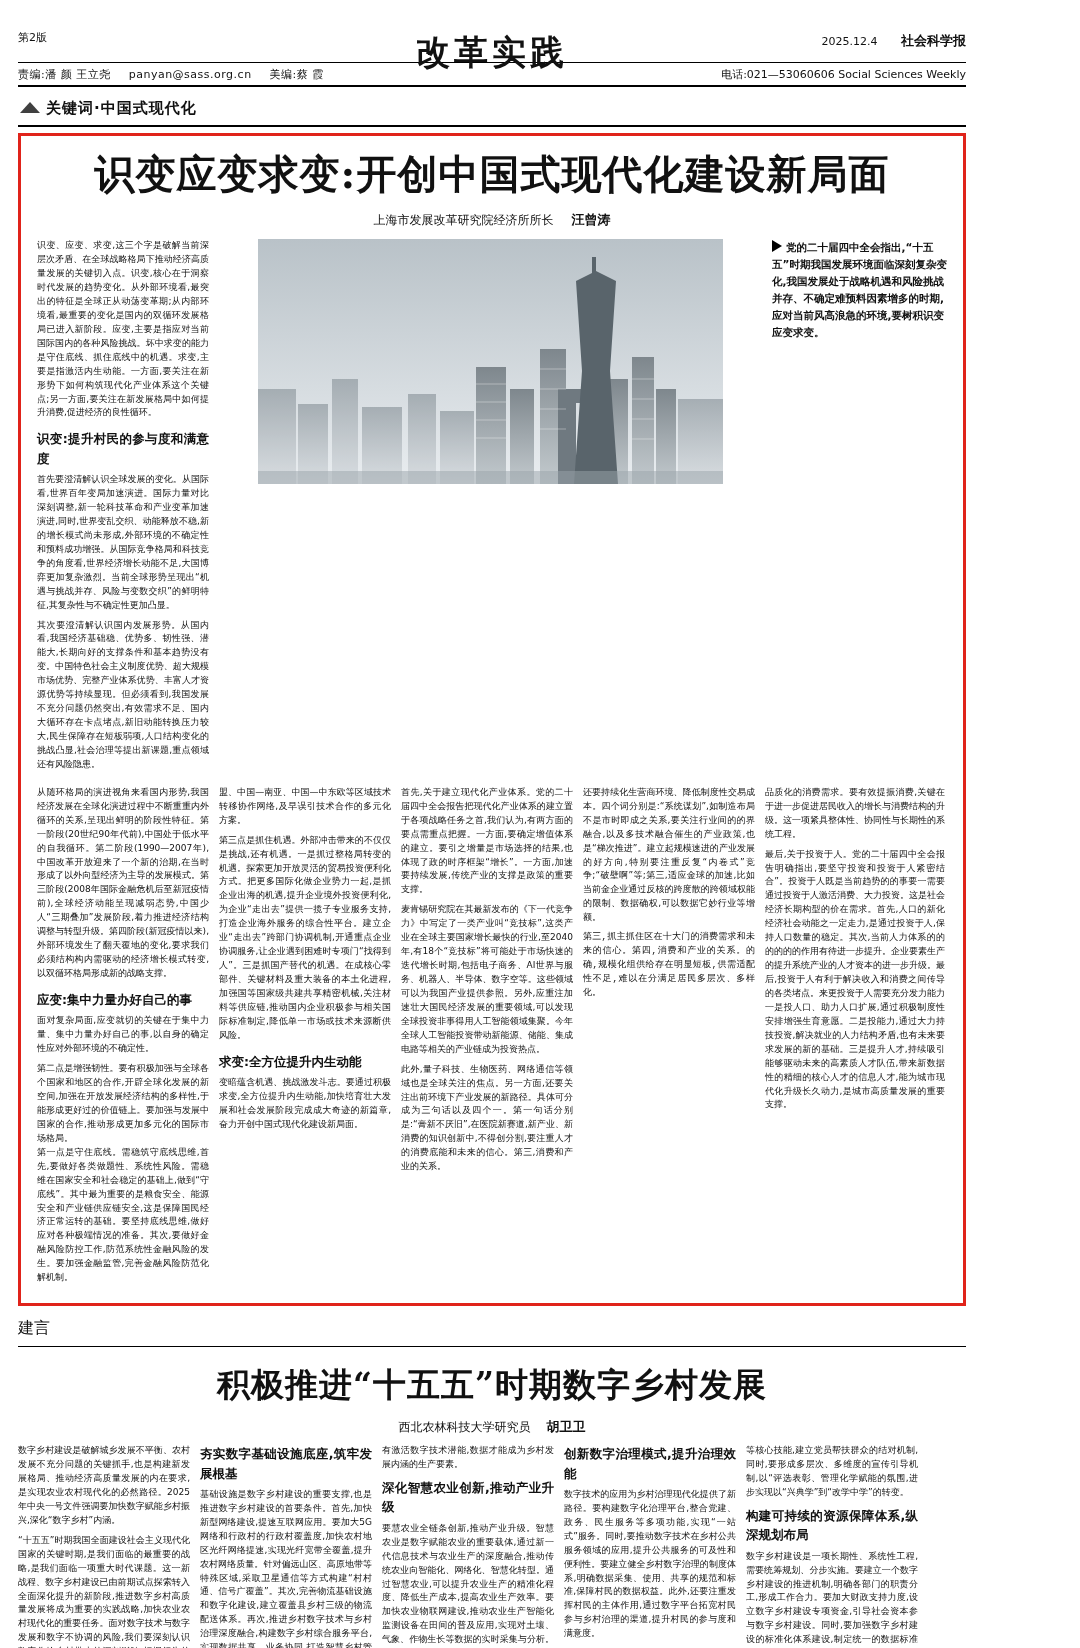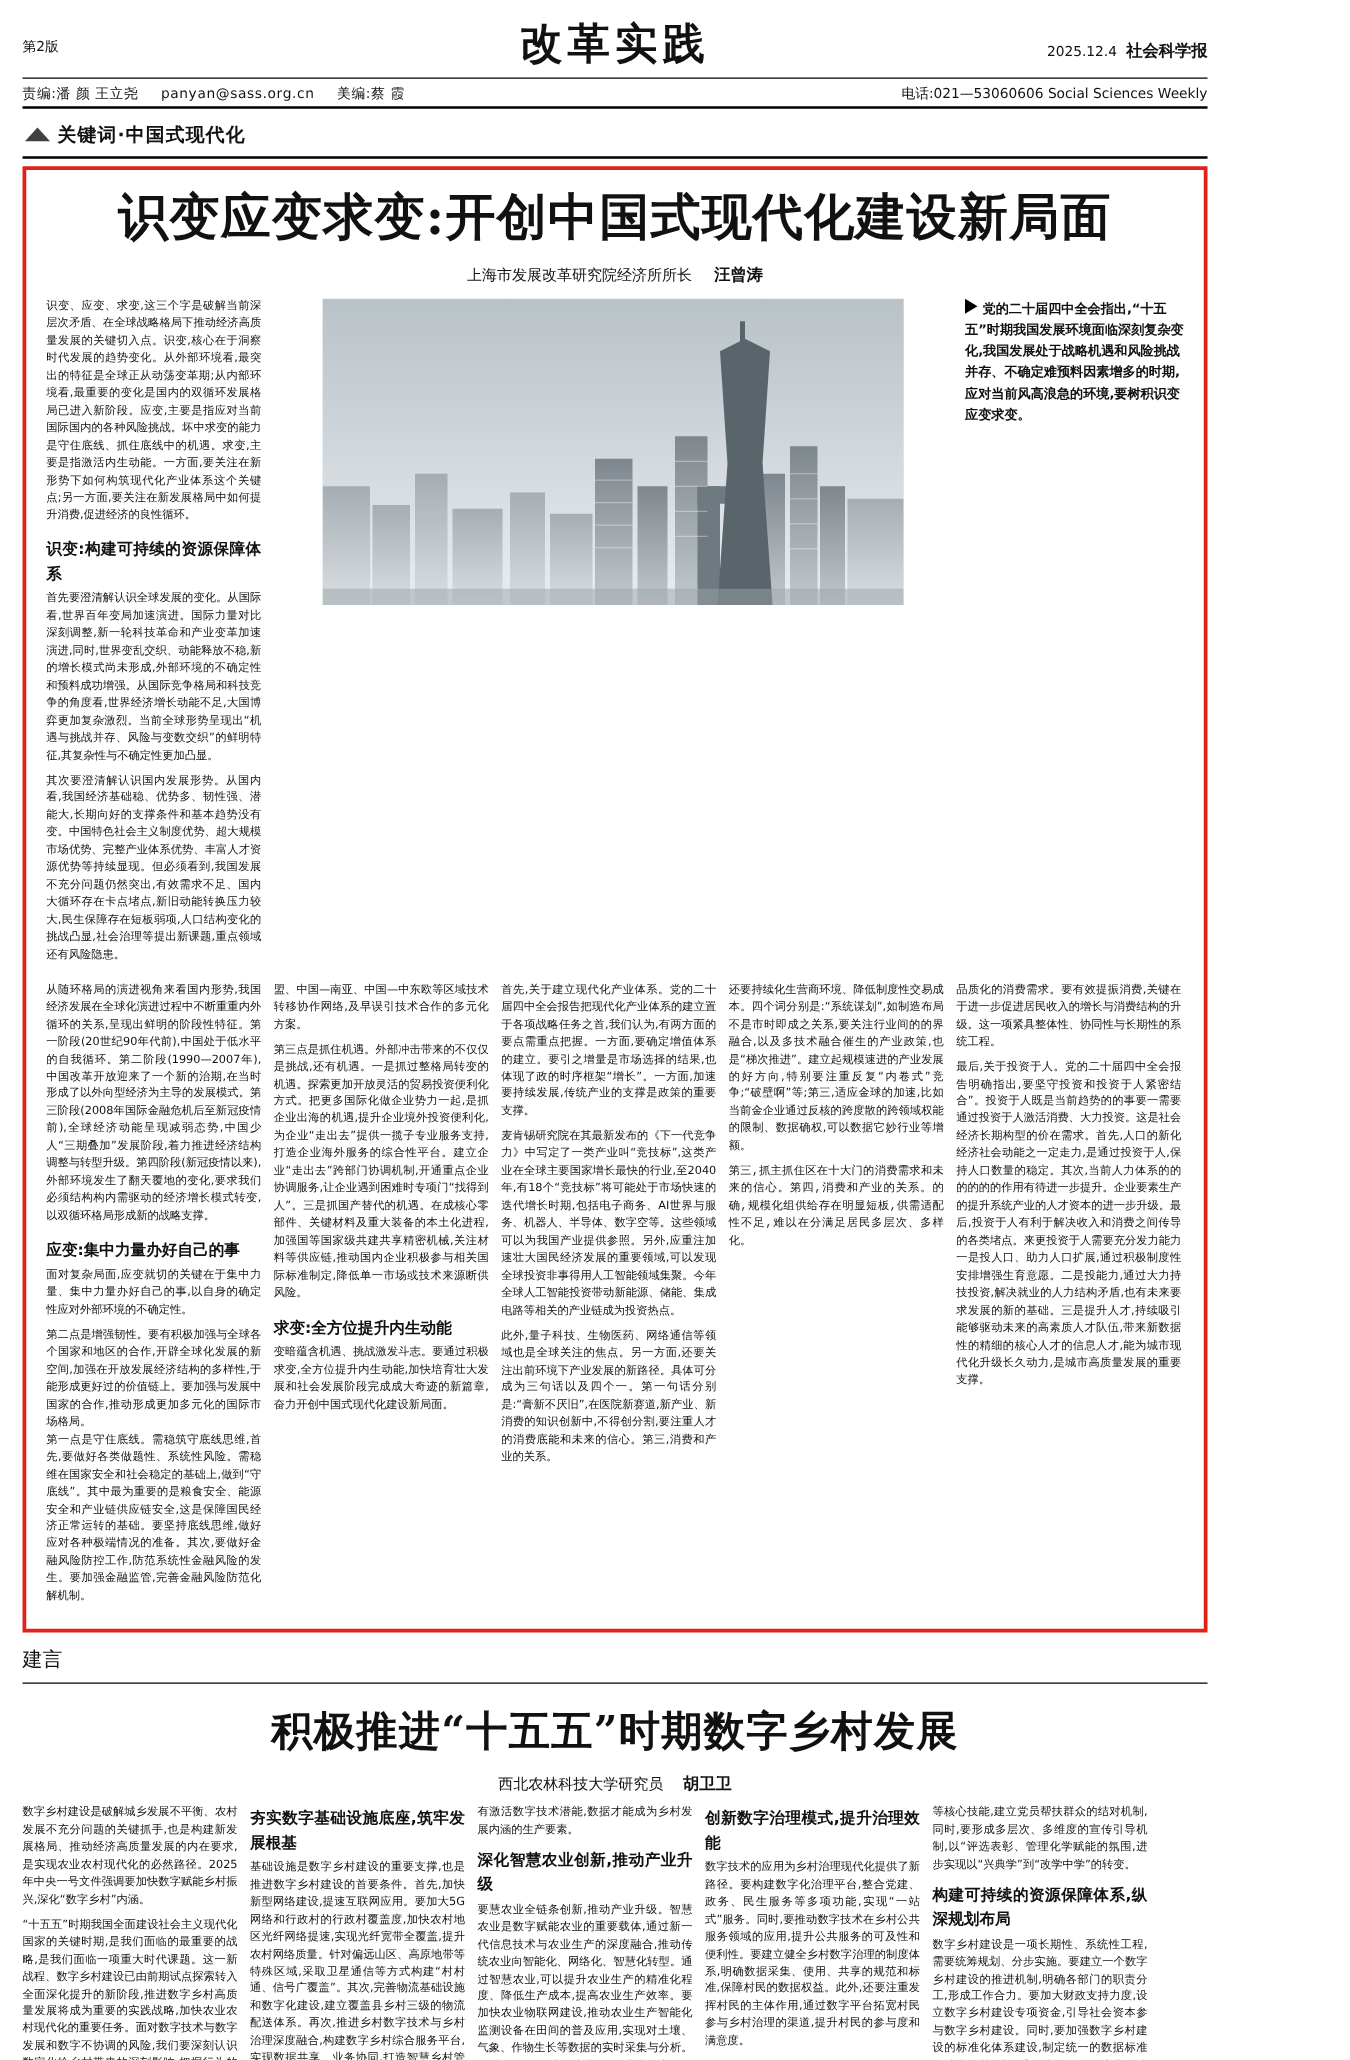--- a/index.html
+++ b/index.html
@@ -2,23 +2,23 @@
 <html><head>
 <meta charset="utf-8">
 <style>
   html,body{margin:0;padding:0;background:#ffffff;}
   body{width:1080px;height:1648px;font-family:"DejaVu Sans","Liberation Sans",sans-serif;color:#111;}
   .page{position:relative;width:984px;height:1648px;box-sizing:border-box;padding:10px 18px;}
 
   
   .masthead{position:relative;height:52px;border-bottom:1px solid #000;}
   .edition{position:absolute;left:0;top:20px;font-size:11px;}
-  .paper-title{position:absolute;left:0;right:0;top:2px;text-align:center;font-family:"DejaVu Serif","Liberation Serif",serif;font-weight:700;font-size:34px;letter-spacing:4px;}
+  .paper-title{position:absolute;left:0;right:0;top:20px;text-align:center;font-family:"DejaVu Serif","Liberation Serif",serif;font-weight:700;font-size:34px;letter-spacing:4px;}
   .mast-right{position:absolute;right:0;top:22px;font-size:11px;text-align:right;}
-  .mast-right .date{margin-right:4px;}
+  .mast-right .date{margin-right:20px;}
   .mast-right .org{font-weight:700;font-size:13px;}
 
   .creditbar{position:relative;height:22px;border-bottom:2px solid #000;font-size:11px;}
   .creditbar .left{position:absolute;left:0;top:4px;letter-spacing:.5px;}
   .creditbar .left span{margin-right:14px;}
   .creditbar .right{position:absolute;right:0;top:4px;}
 
   
   .sectiontag{position:relative;height:30px;margin-top:8px;border-bottom:2px solid #000;text-align:center;}
   .sectiontag .tri{position:absolute;left:2px;top:7px;width:0;height:0;border-left:10px solid transparent;border-right:10px solid transparent;border-bottom:11px solid #000;opacity:.75;}
@@ -83,21 +83,21 @@
   <div class="boxed">
     <div class="headline">识变应变求变:开创中国式现代化建设新局面</div>
     <div class="byline">
       <span>上海市发展改革研究院经济所所长</span>
       <span class="name">汪曾涛</span>
     </div>
 
     <div class="a1grid">
       <div class="a1col c-narrow">
         <p style="margin:0 0 6px;">识变、应变、求变,这三个字是破解当前深层次矛盾、在全球战略格局下推动经济高质量发展的关键切入点。识变,核心在于洞察时代发展的趋势变化。从外部环境看,最突出的特征是全球正从动荡变革期;从内部环境看,最重要的变化是国内的双循环发展格局已进入新阶段。应变,主要是指应对当前国际国内的各种风险挑战。坏中求变的能力是守住底线、抓住底线中的机遇。求变,主要是指激活内生动能。一方面,要关注在新形势下如何构筑现代化产业体系这个关键点;另一方面,要关注在新发展格局中如何提升消费,促进经济的良性循环。</p>
-        <div class="subhead">识变:构建可持续的资源保障体系</div>
+        <div class="subhead">识变:提升村民的参与度和满意度</div>
         <p style="margin:0 0 6px;">首先要澄清解认识全球发展的变化。从国际看,世界百年变局加速演进。国际力量对比深刻调整,新一轮科技革命和产业变革加速演进,同时,世界变乱交织、动能释放不稳,新的增长模式尚未形成,外部环境的不确定性和预料成功增强。从国际竞争格局和科技竞争的角度看,世界经济增长动能不足,大国博弈更加复杂激烈。当前全球形势呈现出“机遇与挑战并存、风险与变数交织”的鲜明特征,其复杂性与不确定性更加凸显。</p>
         <p style="margin:0 0 6px;">其次要澄清解认识国内发展形势。从国内看,我国经济基础稳、优势多、韧性强、潜能大,长期向好的支撑条件和基本趋势没有变。中国特色社会主义制度优势、超大规模市场优势、完整产业体系优势、丰富人才资源优势等持续显现。但必须看到,我国发展不充分问题仍然突出,有效需求不足、国内大循环存在卡点堵点,新旧动能转换压力较大,民生保障存在短板弱项,人口结构变化的挑战凸显,社会治理等提出新课题,重点领域还有风险隐患。</p>
       </div>
 
       <div style="width:465px;">
         <div class="photo">
           <svg class="sky" viewBox="0 0 465 245" preserveAspectRatio="none">
             <defs>
               <linearGradient id="sk" x1="0" y1="0" x2="0" y2="1">
                 <stop offset="0%" stop-color="#b9c2c8"></stop>

